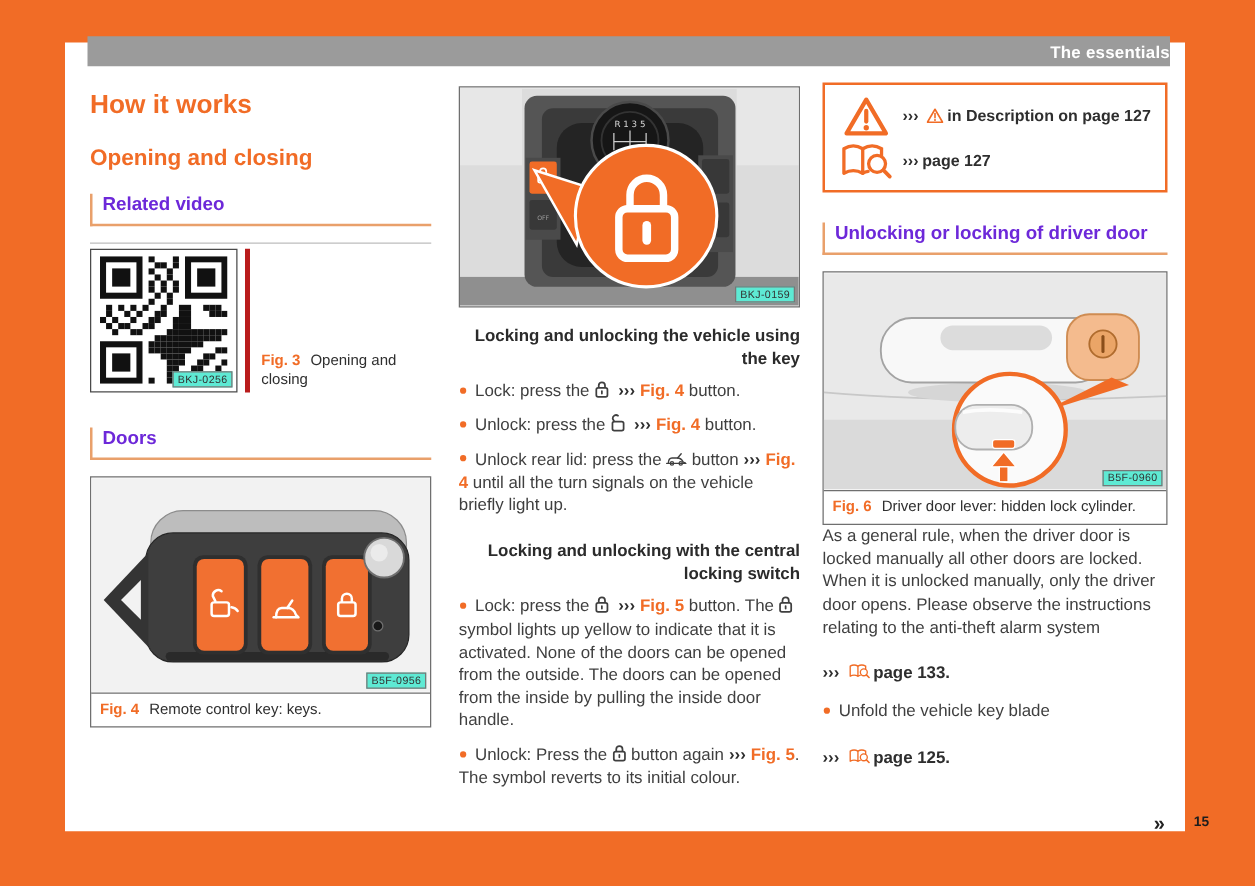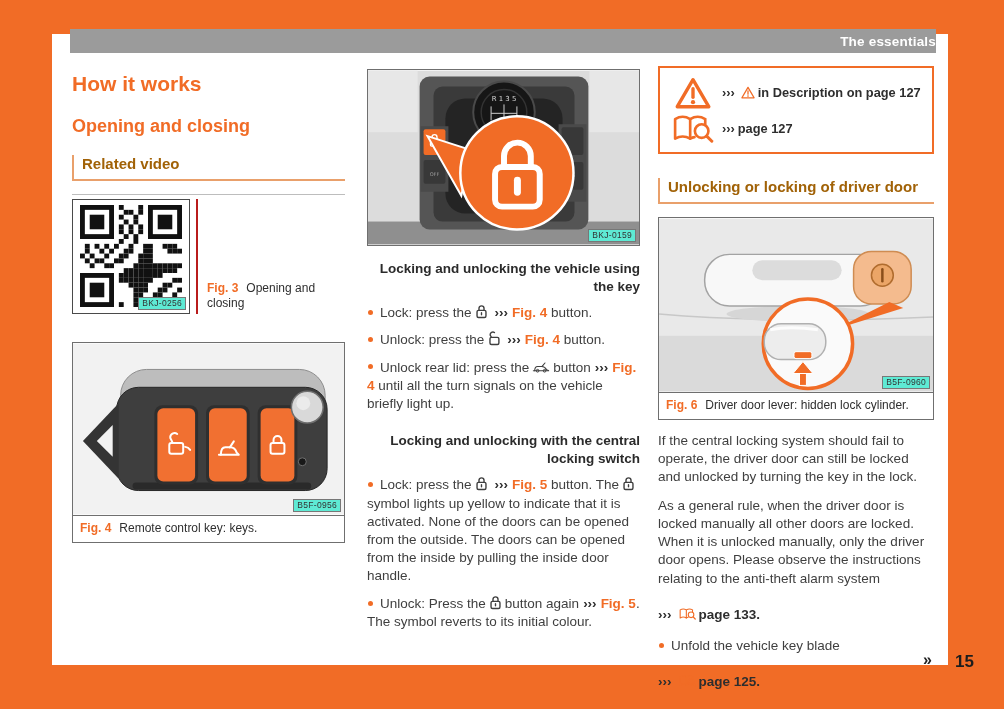--- a/index.html
+++ b/index.html
@@ -25,21 +25,21 @@
     display:flex;align-items:center;justify-content:flex-end;letter-spacing:.2px;
   }
   .col{position:absolute;}
   .col-left{left:20px;top:37px;width:273px;}
   .col-mid{left:315px;top:35px;width:273px;}
   .col-right{left:606px;top:32px;width:276px;}
 
   h1{font-size:21px;color:var(--orange);margin:1px 0 22px;line-height:1.1;}
   h2{font-size:18px;color:var(--orange);margin:0 0 18px;line-height:1.1;}
   .rulehead{
-    font-size:15px;font-weight:bold;color:#a16207;
+    font-size:15px;font-weight:bold;color:#6d28d9;
     border-left:2px solid var(--rule);border-bottom:2px solid var(--rule);
     padding:0 0 7px 8px;margin:0 0 13px;
   }
   h3{font-size:13.5px;color:#2b2b2b;margin:14px 0 9px;line-height:1.3;text-align:right;}
   p,.bullet{font-size:13.5px;line-height:1.35;margin:0 0 10px;}
   .bullet{margin-bottom:9px;}
   .bdot{display:inline-block;width:5px;height:5px;border-radius:3px;background:var(--orange);
         margin:0 7px 2px 1px;vertical-align:middle;}
   .arr{font-weight:bold;color:#2e2e2e;margin:0 4px;}
   .figref{color:var(--orange);font-weight:bold;}
@@ -59,32 +59,32 @@
   .figcap{border-top:1px solid #6f6f6f;padding:5px 7px 6px;font-size:12px;color:#2f2f2f;line-height:1.25;}
   .figlabel{color:var(--orange);font-weight:bold;margin-right:8px;}
   .imgcode{
     position:absolute;right:3px;bottom:3px;background:#5eead4;border:1px solid #777;
     font-size:8.5px;color:#333;padding:0 3px;line-height:11px;letter-spacing:.3px;
   }
 
   
   .fig3{display:flex;height:120px;border-top:1px solid #bdbdbd;padding-top:4px;margin-bottom:28px;}
   .qrbox{width:118px;border:1px solid #4a4a4a;position:relative;display:flex;align-items:center;justify-content:center;background:#fff;}
-  .fig3cap{flex:1;border-left:2px solid #b91c1c;margin-left:6px;padding:0 0 2px 9px;
+  .fig3cap{flex:1;border-left:4px solid #b91c1c;margin-left:6px;padding:0 0 2px 9px;
            display:flex;align-items:flex-end;font-size:12px;color:#2f2f2f;line-height:1.3;}
 
   
   .refbox{border:2px solid var(--orange);height:88px;margin-bottom:24px;display:flex;flex-direction:column;justify-content:space-around;padding:6px 4px;}
   .refrow{display:flex;align-items:center;}
   .refic{width:58px;display:flex;justify-content:center;}
   .reftxt{font-weight:bold;font-size:12.8px;color:#2e2e2e;display:flex;align-items:center;}
   .reftxt .arr{margin:0 3px 0 0;}
 
   .cont{position:absolute;right:2px;top:585px;font-size:16px;font-weight:bold;color:#222;}
-  .pagenum{position:absolute;left:955px;top:652px;font-size:17px;font-weight:bold;color:#1d1d1d;}
+  .pagenum{position:absolute;left:955px;top:652px;font-size:11px;font-weight:bold;color:#1d1d1d;}
 </style>
 </head>
 <body>
 
 <svg width="0" height="0" style="position:absolute" aria-hidden="true">
   <defs>
     <symbol id="i-lock" viewBox="0 0 14 16">
       <rect x="2.2" y="6.8" width="9.6" height="7.6" rx="1.6" fill="none" stroke="currentColor" stroke-width="1.5"></rect>
       <path d="M4.3,6.8 V4.6 a2.7,2.7 0 0 1 5.4,0 V6.8" fill="none" stroke="currentColor" stroke-width="1.5"></path>
       <line x1="7" y1="9.4" x2="7" y2="11.6" stroke="currentColor" stroke-width="1.5" stroke-linecap="round"></line>
@@ -266,20 +266,21 @@
           </svg>
         <span class="imgcode">BKJ-0256</span>
       </div>
       <div class="fig3cap">
         <span>
           <span class="figlabel">Fig. 3</span><span>Opening and closing</span>
         </span>
       </div>
     </div>
 
+    <div class="rulehead">Doors</div>
 
     <div class="figbox">
       <div class="figimg" style="height:172px">
         <svg viewBox="0 0 273 172" width="271" height="172">
           <rect x="0" y="0" width="273" height="172" fill="#f2f2f2"></rect>
           <rect x="48" y="26" width="206" height="74" rx="26" fill="#bdbdbd" stroke="#8c8c8c"></rect>
           <rect x="44" y="44" width="212" height="104" rx="22" fill="#3e3e3e" stroke="#262626"></rect>
           <polygon points="46,60 10,98 46,136" fill="#343434"></polygon>
           <polygon points="40,82 24,98 40,114" fill="#f2f2f2"></polygon>
           <rect x="60" y="140" width="180" height="7" rx="3.5" fill="#2a2a2a"></rect>
@@ -463,21 +464,20 @@
             <rect x="141.5" y="156" width="7" height="12" fill="#F16C26"></rect>
           </g>
         </svg>
         <span class="imgcode">B5F-0960</span>
       </div>
       <div class="figcap">
         <span class="figlabel">Fig. 6</span><span>Driver door lever: hidden lock cylinder.</span>
       </div>
     </div>
 
-    <p style="margin-top:12px">If the central locking system should fail to operate, the driver door can still be locked and unlocked by turning the key in the lock.</p>
 
     <p>
       <span>As a general rule, when the driver door is locked manually all other doors are locked. When it is unlocked manually, only the driver door opens. Please observe the instructions relating to the anti-theft alarm system</span>
       <span class="refline">
         <span class="arr" style="margin-left:0">›››</span><span class="ic ic-orange"><svg width="17" height="14">
               <use href="#i-book"></use>
             </svg></span><span class="strong">page 133</span><span>.</span>
       </span>
     </p>
 

